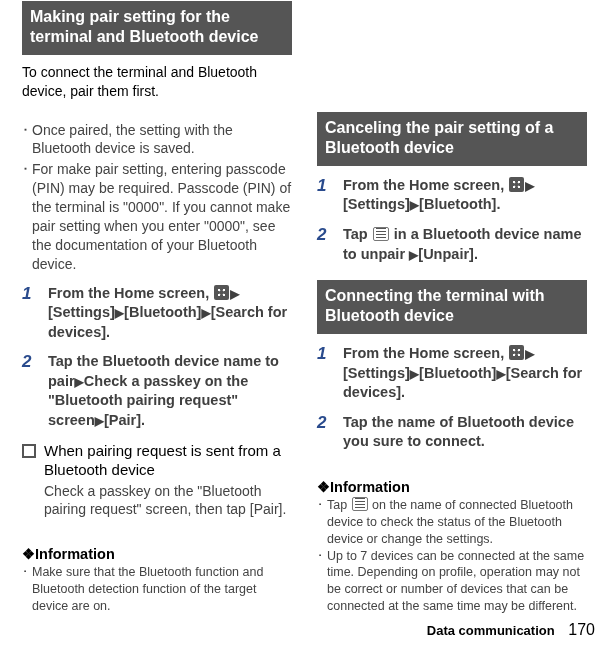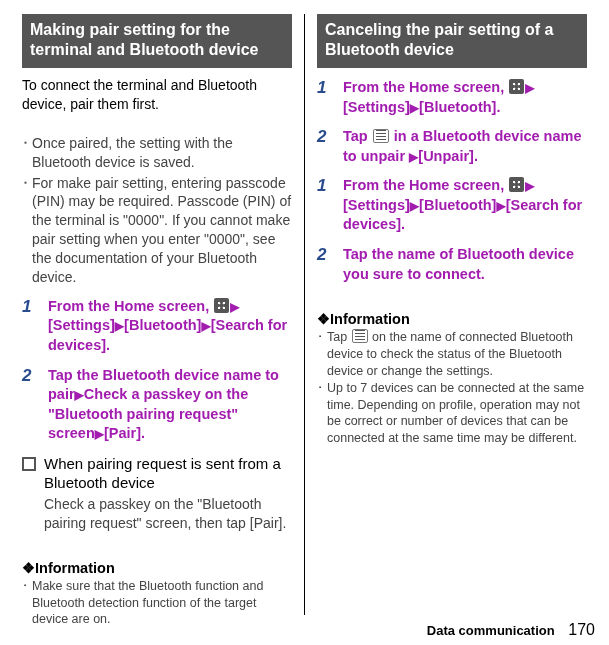--- a/index.html
+++ b/index.html
@@ -9,20 +9,21 @@
     background: #fff;
     font-family: "Helvetica Neue", Arial, sans-serif;
     color: #000;
     position: relative;
     overflow: hidden;
   }
   .page {
     display: flex;
     height: 615px;
     padding: 14px 14px 0 14px;
+    align-items: flex-end;
   }
   .col {
     width: 50%;
     padding: 0 8px;
   }
   .divider {
     width: 1px;
     background: #000;
     margin: 0 4px;
   }
@@ -60,21 +61,21 @@
     font-size: 17px;
     font-style: italic;
     width: 26px;
     flex-shrink: 0;
     line-height: 1.2;
   }
   .step-body {
     font-size: 14.5px;
     font-weight: bold;
     line-height: 1.35;
-    color: #a21caf;
+    color: #404040;
   }
   .sq-sub {
     display: flex;
     margin: 10px 0 2px 0;
   }
   .sq-sub .sq {
     width: 14px; height: 14px;
     border: 2px solid #555;
     background: #fff;
     flex-shrink: 0;
@@ -215,20 +216,21 @@
       </div>
     </div>
 
     <div class="step">
       <div class="step-num">2</div>
       <div class="step-body">
         <span>Tap </span><span class="icon-sliders"></span><span> in a Bluetooth device name to unpair </span><span class="arrow">▶</span><span>[Unpair].</span>
       </div>
     </div>
 
+    <div class="section-header" style="margin-top:16px">Connecting the terminal with Bluetooth device</div>
 
     <div class="step">
       <div class="step-num">1</div>
       <div class="step-body">
         <span>From the Home screen, </span><span class="icon-grid"></span><span class="arrow">▶</span>
         <span>[Settings]</span><span class="arrow">▶</span><span>[Bluetooth]</span><span class="arrow">▶</span><span>[Search for devices].</span>
       </div>
     </div>
 
     <div class="step">

